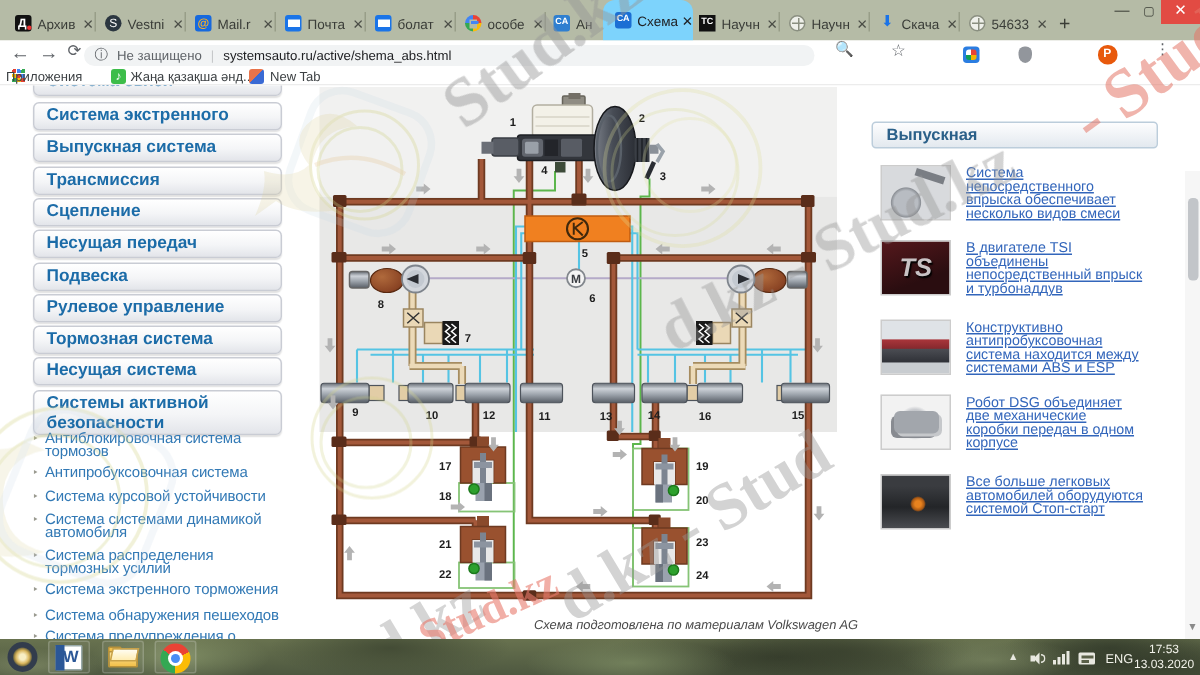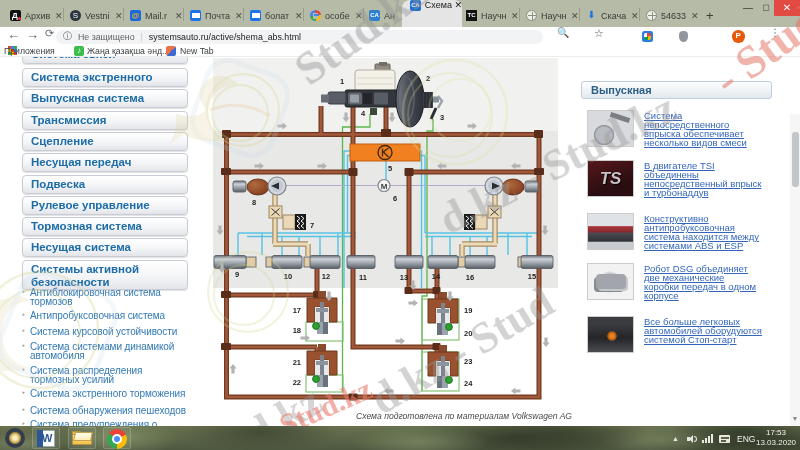--- a/index.html
+++ b/index.html
@@ -1,21 +1,21 @@
 <!DOCTYPE html>
 <html><head><meta charset="utf-8"><style>
 *{margin:0;padding:0;box-sizing:border-box}
 html,body{width:800px;height:450px;overflow:hidden;font-family:"Liberation Sans",sans-serif;background:#fff}
 #tabbar{position:absolute;left:0;top:0;width:800px;height:27px;background:#b5bba6}
 .tab{position:absolute;top:4px;height:23px;display:flex;align-items:center;font-size:9px;color:#3a3d38;white-space:nowrap}
 .tab .fav{width:11px;height:11px;margin-right:4px;flex:none}
 .tab .ttl{overflow:hidden;width:26px}
 .tab .x{margin-left:4px;color:#4a4d46;font-size:9px}
 .tabsep{position:absolute;top:8px;width:1px;height:13px;background:#989e88}
-#activetab{position:absolute;left:402px;top:0;width:60px;height:27px;background:#e5e5e5;border-radius:8px 8px 0 0;display:flex;padding-left:8px;font-size:9px;color:#202124}
+#activetab{position:absolute;left:402px;top:0;width:60px;height:27px;background:#7dd3fc;border-radius:8px 8px 0 0;display:flex;align-items:center;padding-left:8px;font-size:9px;color:#202124}
 .winbtn{position:absolute;top:0;height:16px;color:#3a3d36;font-size:10px;line-height:16px;text-align:center}
 #toolbar{position:absolute;left:0;top:27px;width:800px;height:19px;background:#fff}
 .navic{position:absolute;top:0px;color:#5f6368;font-size:13px}
 #omni{position:absolute;left:56px;top:29.5px;width:487px;height:14px;background:#f1f3f4;border-radius:7px;display:flex;align-items:center;font-size:8.8px}
 #bookmarks{position:absolute;left:0;top:45px;width:800px;height:12px;background:#fff;border-bottom:1px solid #ececec;font-size:8.7px;color:#3c4043}
 .bmi{position:absolute;top:0px;height:11px;display:flex;align-items:center}
 #page{position:absolute;left:0;top:57px;width:800px;height:369px;background:#fff;overflow:hidden}
 .mbtn{position:absolute;left:22px;width:166px;height:19px;background:linear-gradient(#ffffff,#f4f5f7 55%,#e3e5ea);border:1px solid #c9ccd4;border-radius:4px;box-shadow:0 1px 1px rgba(0,0,0,.12);color:#1c6ca8;font-weight:bold;font-size:11.5px;line-height:17px;padding-left:8px;white-space:nowrap;overflow:hidden}
 .mbtn2{height:30px;line-height:13px;padding-top:2px;white-space:normal}
 .slnk{position:absolute;left:30px;width:157px;color:#3279b5;font-size:10px;line-height:9.3px;letter-spacing:-0.1px}

